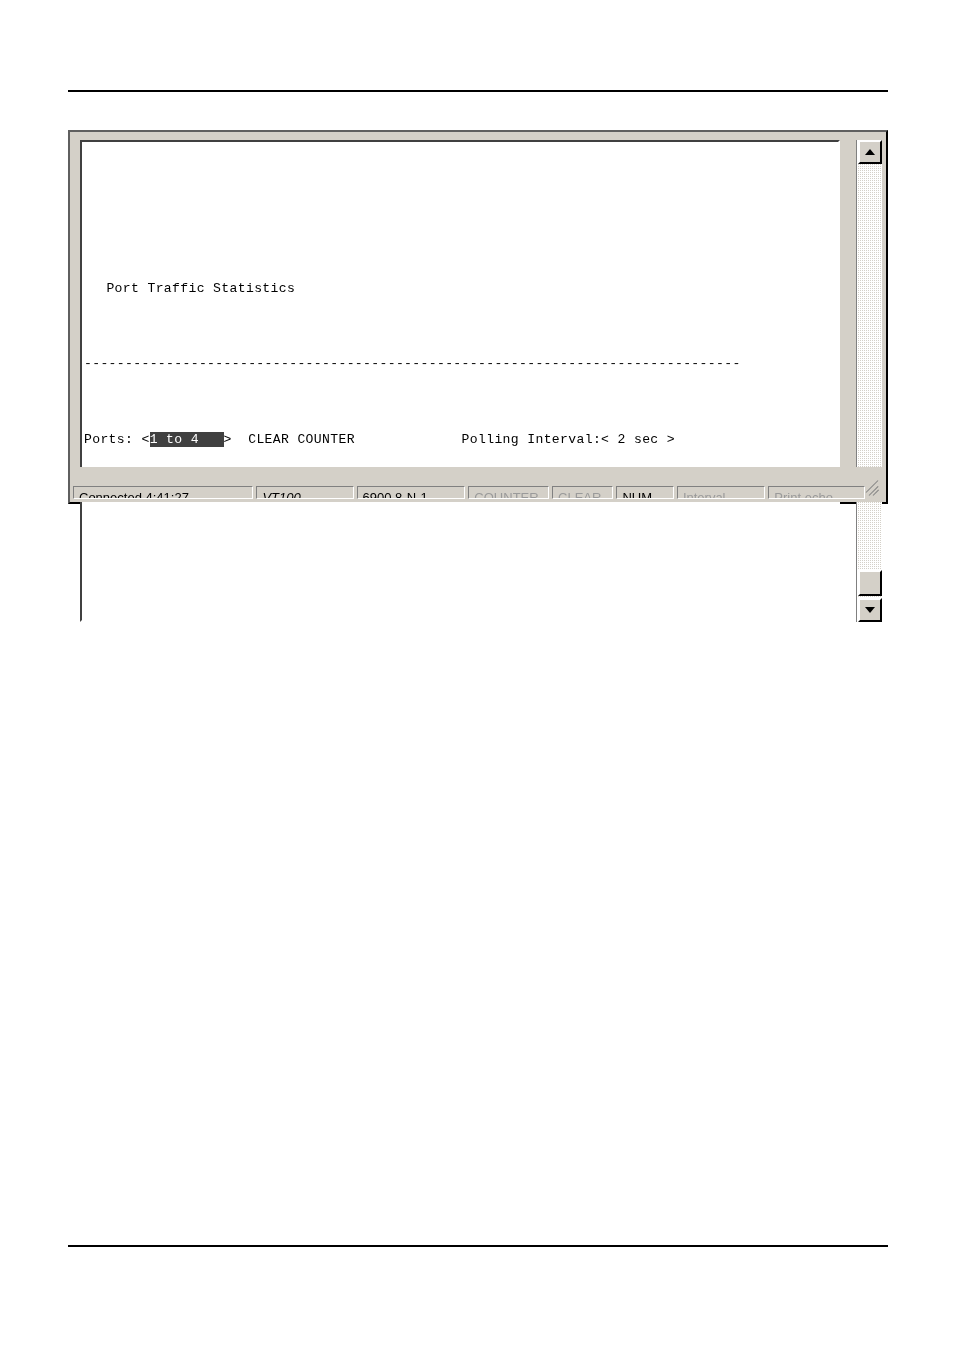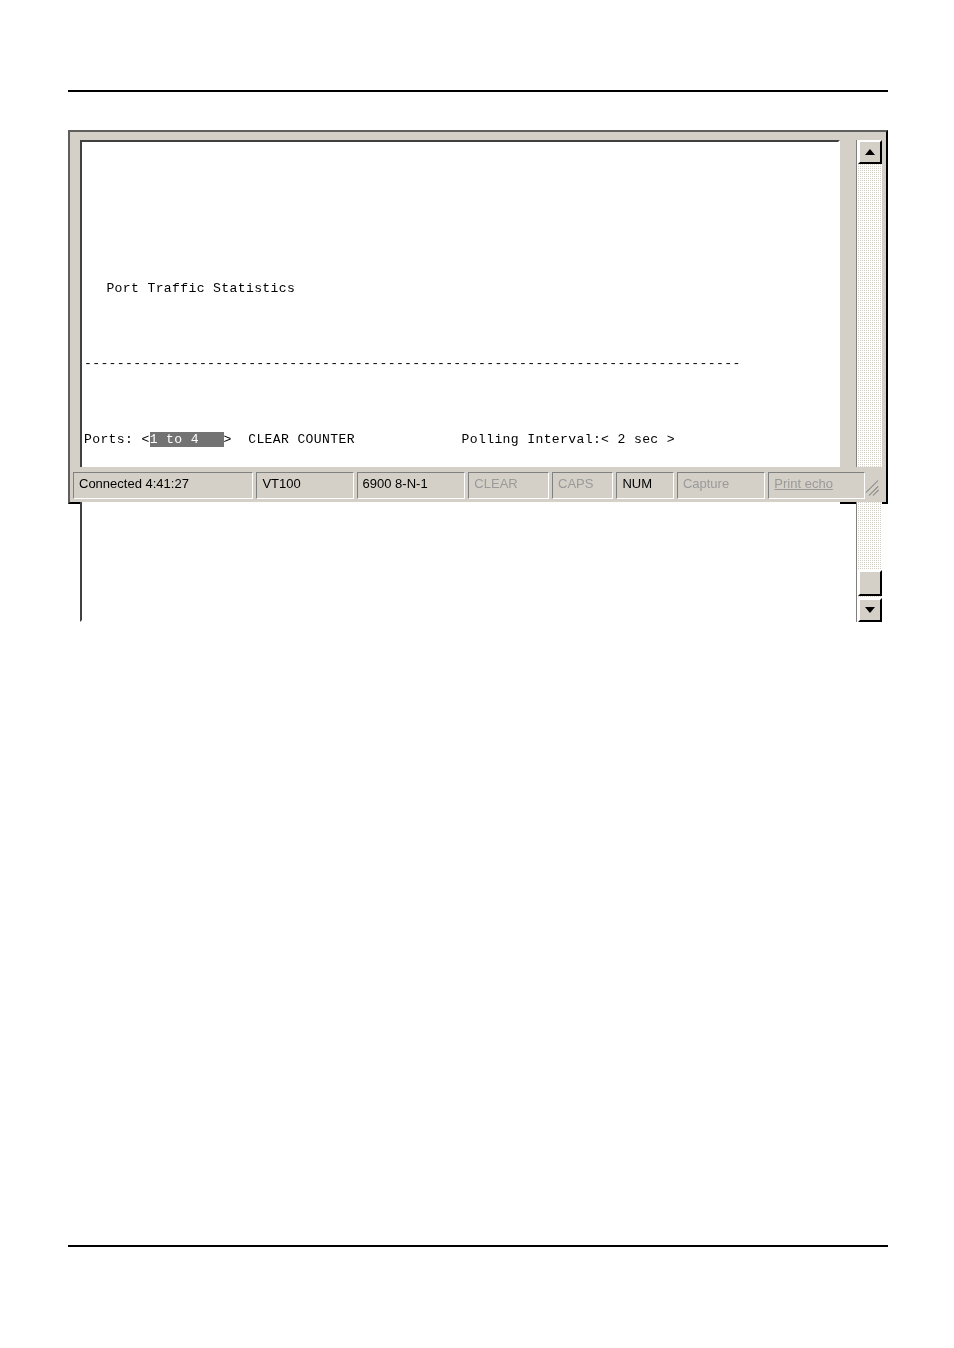--- a/index.html
+++ b/index.html
@@ -79,21 +79,21 @@
     color: #000000;
     white-space: pre;
   }
   #term-screen .line {
     height: 18.85px;
     white-space: pre;
     font-family: "Liberation Mono", "DejaVu Sans Mono", monospace;
   }
   #term-screen .pad-left { padding-left: 6px; }
   .inv {
-    background: #737373;
+    background: #404040;
     color: #ffffff;
   }
 
   
   #term-scrollbar {
     position: absolute;
     right: 4px;
     top: 8px;
     width: 26px;
     height: 482px;
@@ -169,24 +169,25 @@
     border-right: 1px solid #ffffff;
     border-bottom: 1px solid #ffffff;
     box-sizing: border-box;
     font-family: "Liberation Sans", sans-serif;
     font-size: 13px;
     color: #000000;
     padding: 3px 4px 0 5px;
     background: #d4d0c8;
     overflow: hidden;
     white-space: nowrap;
+    margin-top: 14px;
   }
   .sb-cell.dim { color: #9a9a9a; }
   .sb-cell.w-connected { width: 186px; }
-  .sb-cell.w-emul { width: 100px; }
+  .sb-cell.w-emul { width: 100px; font-style: italic; }
   .sb-cell.w-baud { width: 112px; }
   .sb-cell.w-scroll { width: 83px; }
   .sb-cell.w-caps { width: 63px; }
   .sb-cell.w-num { width: 59px; }
   .sb-cell.w-capture { width: 91px; }
   .sb-cell.w-print { width: 99px; text-decoration: underline; }
   #grip {
     width: 16px;
     margin-left: auto;
     position: relative;
@@ -270,24 +271,24 @@
         <span class="sb-arrow down"></span>
       </div>
     </div>
 
   </div>
 
   <div id="status-bar">
     <div class="sb-cell w-connected">Connected 4:41:27</div>
     <div class="sb-cell w-emul">VT100</div>
     <div class="sb-cell w-baud">6900 8-N-1</div>
-    <div class="sb-cell w-scroll dim">CLEAR</div>
-    <div class="sb-cell w-caps dim">CAPS</div>
+    <div class="sb-cell w-scroll dim">COUNTER</div>
+    <div class="sb-cell w-caps dim">CLEAR</div>
     <div class="sb-cell w-num">NUM</div>
-    <div class="sb-cell w-capture dim">Capture</div>
+    <div class="sb-cell w-capture dim">Interval</div>
     <div class="sb-cell w-print dim">Print echo</div>
     <div id="grip">
       <span class="g g1"></span>
       <span class="g g2"></span>
       <span class="g g3"></span>
     </div>
   </div>
 
 </div>
 

